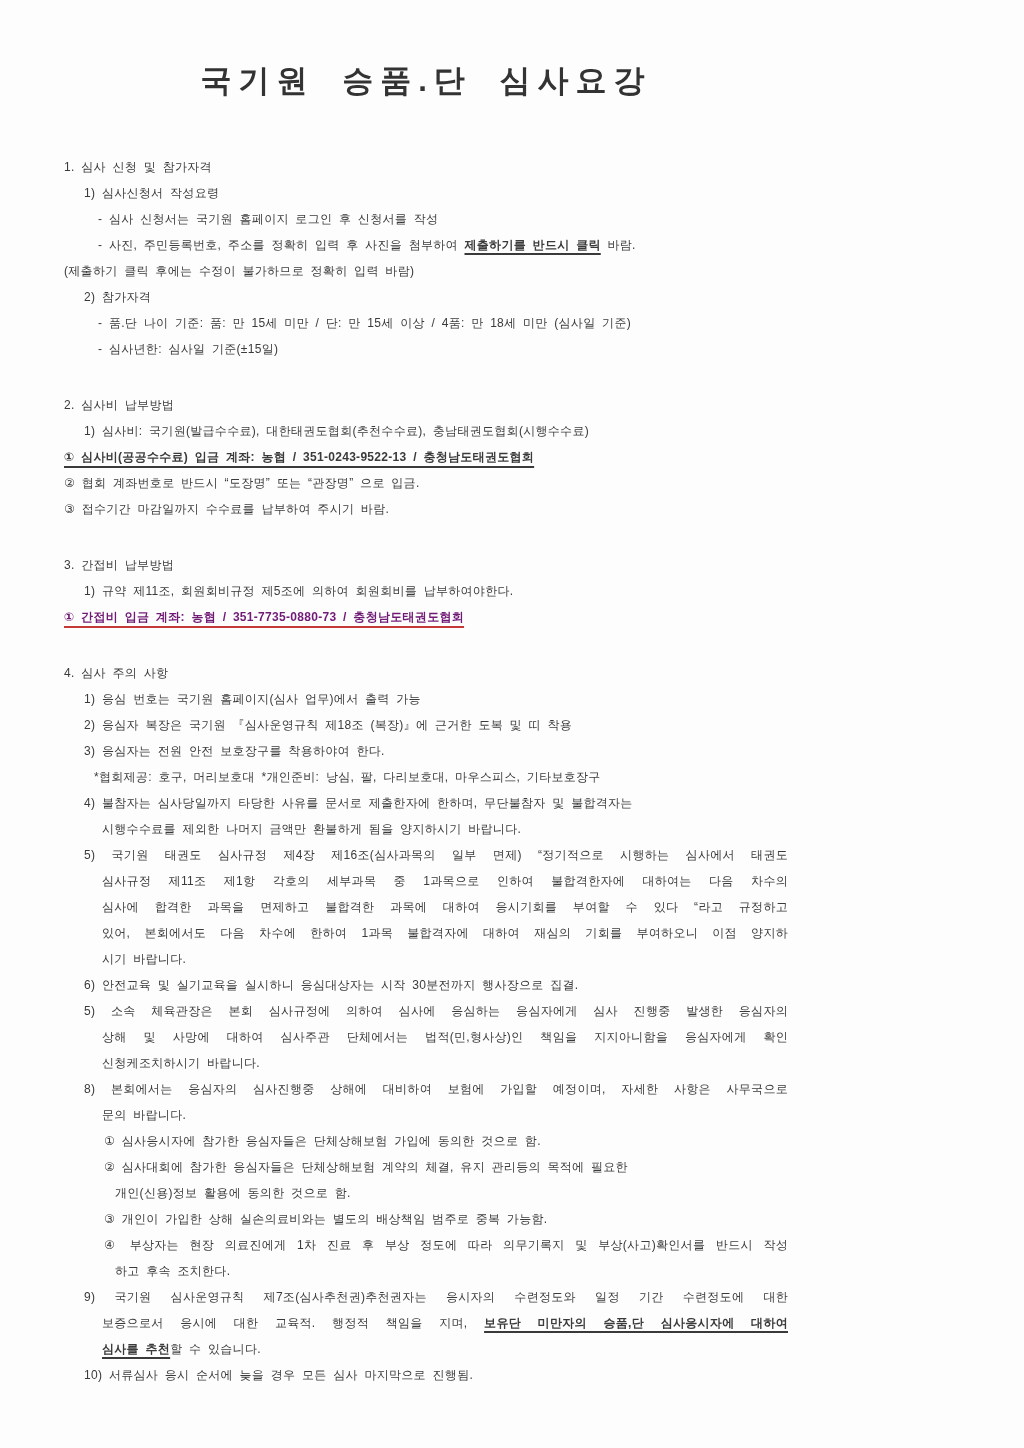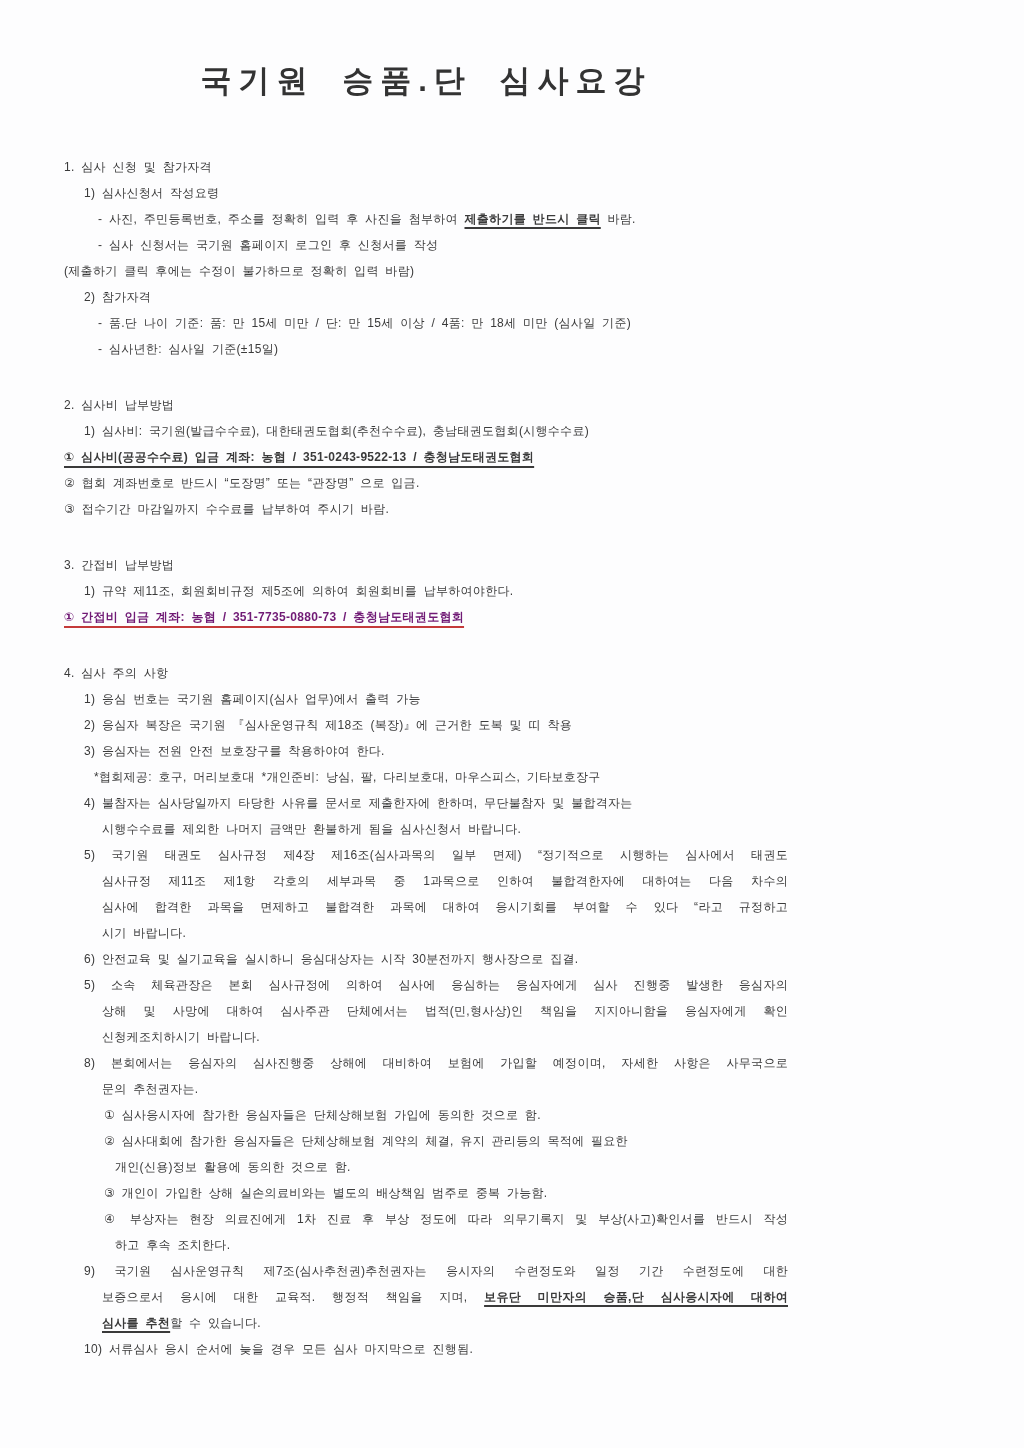--- a/index.html
+++ b/index.html
@@ -71,22 +71,22 @@
 </head>
 <body>
 
 <div class="page">
 
   <h1 class="doc-title">국기원 승품.단 심사요강</h1>
 
   <div class="section">
     <div class="line heading">1. 심사 신청 및 참가자격</div>
     <div class="line ml20">1) 심사신청서 작성요령</div>
+    <div class="line ml34">- 심사 신청서는 국기원 홈페이지 로그인 후 신청서를 작성</div>
     <div class="line ml34"><span>- 사진, 주민등록번호, 주소를 정확히 입력 후 사진을 첨부하여 </span><span class="em">제출하기를 반드시 클릭</span><span> 바람.</span></div>
-    <div class="line ml34">- 심사 신청서는 국기원 홈페이지 로그인 후 신청서를 작성</div>
     <div class="line ml48">(제출하기 클릭 후에는 수정이 불가하므로 정확히 입력 바람)</div>
     <div class="line ml20">2) 참가자격</div>
     <div class="line ml34">- 품.단 나이 기준: 품: 만 15세 미만 / 단: 만 15세 이상 / 4품: 만 18세 미만 (심사일 기준)</div>
     <div class="line ml34">- 심사년한: 심사일 기준(±15일)</div>
   </div>
 
   <div class="section">
     <div class="line heading">2. 심사비 납부방법</div>
     <div class="line ml20">1) 심사비: 국기원(발급수수료), 대한태권도협회(추천수수료), 충남태권도협회(시행수수료)</div>
     <div class="line ml48"><span class="u">① 심사비(공공수수료) 입금 계좌: 농협 / 351-0243-9522-13 / 충청남도태권도협회</span></div>
@@ -100,31 +100,32 @@
     <div class="line ml48"><span class="red">① 간접비 입금 계좌: 농협 / 351-7735-0880-73 / 충청남도태권도협회</span></div>
   </div>
 
   <div class="section">
     <div class="line heading">4. 심사 주의 사항</div>
     <div class="line ml20">1) 응심 번호는 국기원 홈페이지(심사 업무)에서 출력 가능</div>
     <div class="line ml20">2) 응심자 복장은 국기원 『심사운영규칙 제18조 (복장)』에 근거한 도복 및 띠 착용</div>
     <div class="line ml20">3) 응심자는 전원 안전 보호장구를 착용하야여 한다.</div>
     <div class="line ml30">*협회제공: 호구, 머리보호대 *개인준비: 낭심, 팔, 다리보호대, 마우스피스, 기타보호장구</div>
     <div class="line ml20">4) 불참자는 심사당일까지 타당한 사유를 문서로 제출한자에 한하며, 무단불참자 및 불합격자는</div>
-    <div class="line ml38">시행수수료를 제외한 나머지 금액만 환불하게 됨을 심사신청서 바랍니다.</div>
+    <div class="line ml38">시행수수료를 제외한 나머지 금액만 환불하게 됨을 양지하시기 바랍니다.</div>
     <div class="line ml20 stretch">5) 국기원 태권도 심사규정 제4장 제16조(심사과목의 일부 면제) “정기적으로 시행하는 심사에서 태권도</div>
     <div class="line ml38 stretch">심사규정 제11조 제1항 각호의 세부과목 중 1과목으로 인하여 불합격한자에 대하여는 다음 차수의</div>
     <div class="line ml38 stretch">심사에 합격한 과목을 면제하고 불합격한 과목에 대하여 응시기회를 부여할 수 있다 “라고 규정하고</div>
+    <div class="line ml38 stretch">있어, 본회에서도 다음 차수에 한하여 1과목 불합격자에 대하여 재심의 기회를 부여하오니 이점 양지하</div>
     <div class="line ml38">시기 바랍니다.</div>
     <div class="line ml20">6) 안전교육 및 실기교육을 실시하니 응심대상자는 시작 30분전까지 행사장으로 집결.</div>
     <div class="line ml20 stretch">5) 소속 체육관장은 본회 심사규정에 의하여 심사에 응심하는 응심자에게 심사 진행중 발생한 응심자의</div>
     <div class="line ml38 stretch">상해 및 사망에 대하여 심사주관 단체에서는 법적(민,형사상)인 책임을 지지아니함을 응심자에게 확인</div>
     <div class="line ml38">신청케조치하시기 바랍니다.</div>
     <div class="line ml20 stretch">8) 본회에서는 응심자의 심사진행중 상해에 대비하여 보험에 가입할 예정이며, 자세한 사항은 사무국으로</div>
-    <div class="line ml38">문의 추천권자는.</div>
+    <div class="line ml38">문의 바랍니다.</div>
     <div class="line ml40">① 심사응시자에 참가한 응심자들은 단체상해보험 가입에 동의한 것으로 함.</div>
     <div class="line ml40">② 심사대회에 참가한 응심자들은 단체상해보험 계약의 체결, 유지 관리등의 목적에 필요한</div>
     <div class="line ml66">개인(신용)정보 활용에 동의한 것으로 함.</div>
     <div class="line ml40">③ 개인이 가입한 상해 실손의료비와는 별도의 배상책임 범주로 중복 가능함.</div>
     <div class="line ml40 stretch">④ 부상자는 현장 의료진에게 1차 진료 후 부상 정도에 따라 의무기록지 및 부상(사고)확인서를 반드시 작성</div>
     <div class="line ml66">하고 후속 조치한다.</div>
     <div class="line ml20 stretch">9) 국기원 심사운영규칙 제7조(심사추천권)추천권자는 응시자의 수련정도와 일정 기간 수련정도에 대한</div>
     <div class="line ml38 stretch"><span>보증으로서 응시에 대한 교육적. 행정적 책임을 지며, </span><span class="em">보유단 미만자의 승품,단 심사응시자에 대하여</span></div>
     <div class="line ml38"><span class="em">심사를 추천</span><span>할 수 있습니다.</span></div>
     <div class="line ml20">10) 서류심사 응시 순서에 늦을 경우 모든 심사 마지막으로 진행됨.</div>

